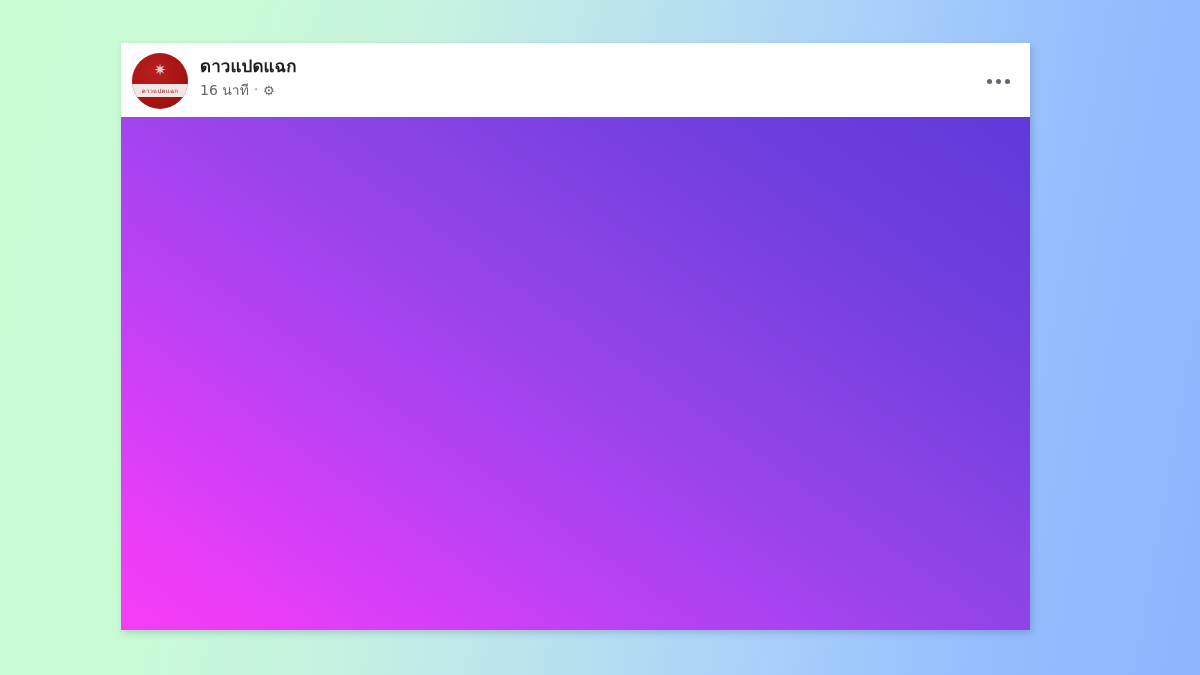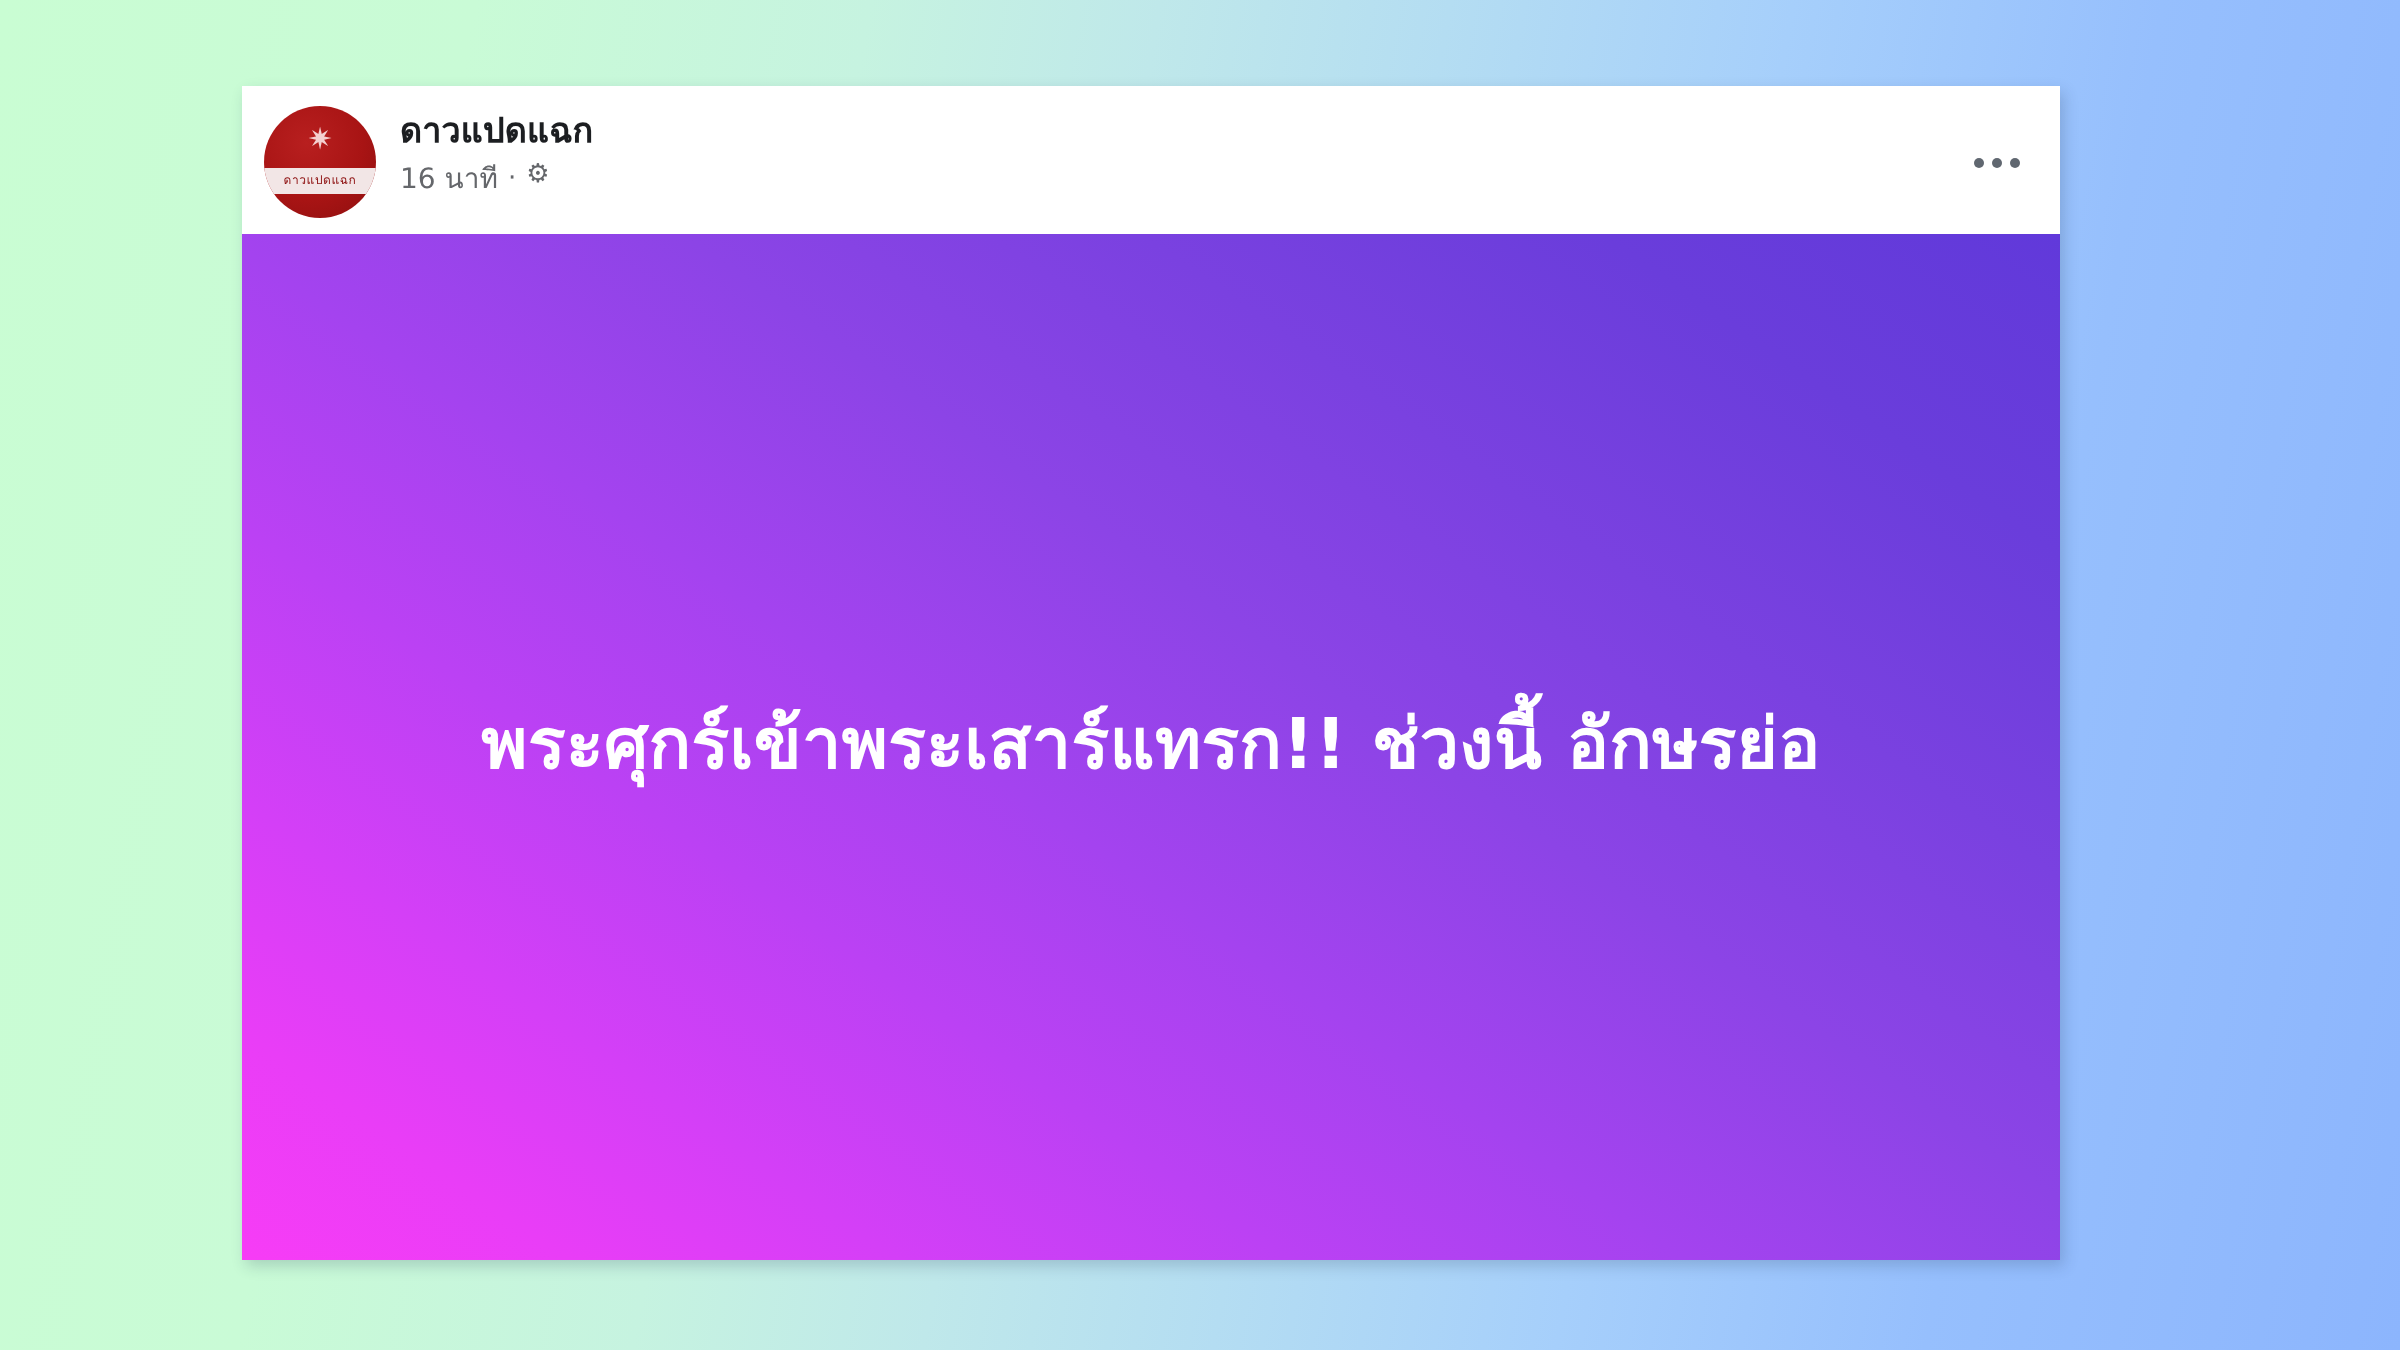--- a/index.html
+++ b/index.html
@@ -100,20 +100,21 @@
   .page-name {
     font-size: 17px;
     font-weight: bold;
     color: #1c1e21;
     line-height: 20px;
     letter-spacing: 0.1px;
   }
   .meta-row {
     margin-top: 5px;
     display: flex;
+    align-items: center;
     gap: 5px;
     font-size: 14px;
     color: #65676b;
     line-height: 18px;
   }
   .meta-dot {
     font-size: 13px;
     color: #65676b;
   }
   .gear-icon {
@@ -208,19 +209,18 @@
       <div class="more-menu">
         <span class="dot"></span>
         <span class="dot"></span>
         <span class="dot"></span>
       </div>
 
     </div>
 
     <div class="card-body">
       <div class="body-text">
-        <span class="body-line">พระศุกร์เข้าพระเสาร์แทรก!! ช่วงนี้ อักษรย่อ</span>
       </div>
     </div>
 
   </div>
 
 </div>
 
 </body></html>

